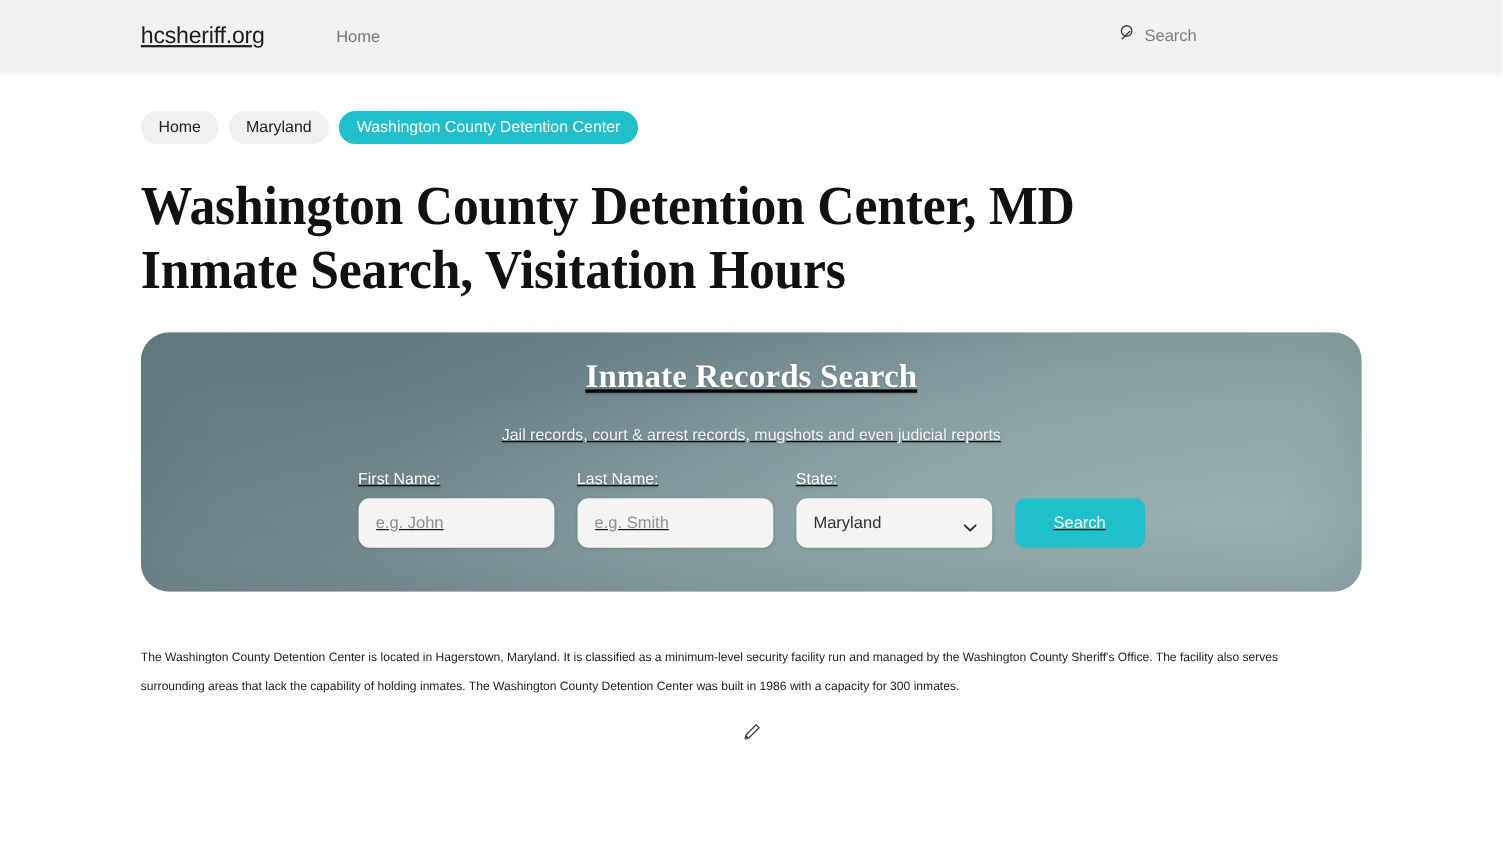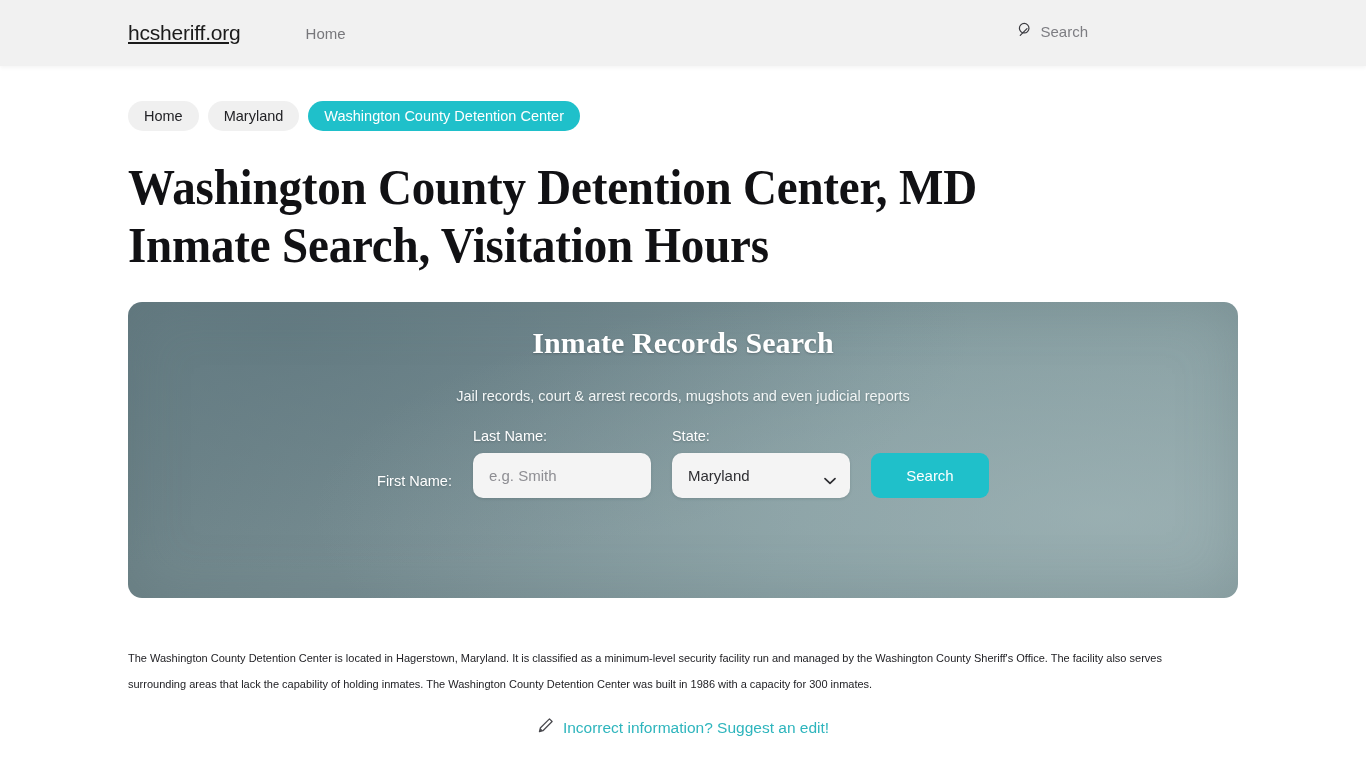--- a/index.html
+++ b/index.html
@@ -100,28 +100,29 @@
     font-size: 14.5px;
     letter-spacing: 0.35px;
     color: #3d3d42;
     text-transform: uppercase;
   }
 
   
   .search-panel {
     position: relative;
     margin-top: 28px;
-    height: 296px;
-    border-radius: 14px;
+    height: 236px;
+    border-radius: 26px;
     overflow: hidden;
     background:
       radial-gradient(130% 150% at 88% 72%, rgba(168,188,190,0.55) 0%, rgba(168,188,190,0) 55%),
       radial-gradient(100% 130% at 14% 10%, rgba(96,120,128,0.75) 0%, rgba(96,120,128,0) 62%),
       linear-gradient(115deg, #6c8287 0%, #7a9095 38%, #829a9e 62%, #8aa1a4 100%);
     box-shadow: inset 0 0 60px rgba(80,100,104,0.25);
+    text-decoration: underline;
   }
   .panel-inner {
     position: relative;
     z-index: 2;
     text-align: center;
     padding-top: 24px;
   }
   .panel-title {
     font-family: "Liberation Serif", serif;
     font-weight: bold;
@@ -255,20 +256,21 @@
   <h1 class="page-title">Washington County Detention Center, MD Inmate Search, Visitation Hours</h1>
 
   <section class="search-panel">
     <div class="panel-inner">
       <h2 class="panel-title">Inmate Records Search</h2>
       <div class="panel-sub">Jail records, court &amp; arrest records, mugshots and even judicial reports</div>
 
       <form class="form-row">
         <div class="field">
           <label class="field-label">First Name:</label>
+          <input class="text-input" type="text" placeholder="e.g. John" style="">
         </div>
 
         <div class="field">
           <label class="field-label">Last Name:</label>
           <input class="text-input" type="text" placeholder="e.g. Smith" style="">
         </div>
 
         <div class="field">
           <label class="field-label">State:</label>
           <div class="select-wrap">
@@ -290,16 +292,15 @@
 
   <p class="body-copy">The Washington County Detention Center is located in Hagerstown, Maryland. It is classified as a minimum-level security facility run and managed by the Washington County Sheriff's Office. The facility also serves surrounding areas that lack the capability of holding inmates. The Washington County Detention Center was built in 1986 with a capacity for 300 inmates.</p>
 
   <div class="suggest-row">
     <span>
       <svg width="17" height="17" viewBox="0 0 18 18">
         <path d="M13.2 2.0 L16.0 4.8 L6.3 14.5 L2.6 15.4 L3.5 11.7 Z" fill="none" stroke="#4a4a4f" stroke-width="1.35" stroke-linejoin="round"></path>
         <path d="M2.6 15.4 L3.5 11.7 L6.3 14.5 Z" fill="#4a4a4f"></path>
       </svg>
     </span>
-    <a class="suggest-link" href="#">Incorrect information? Suggest an edit!</a>
   </div>
 
 </div>
 
 </body></html>

